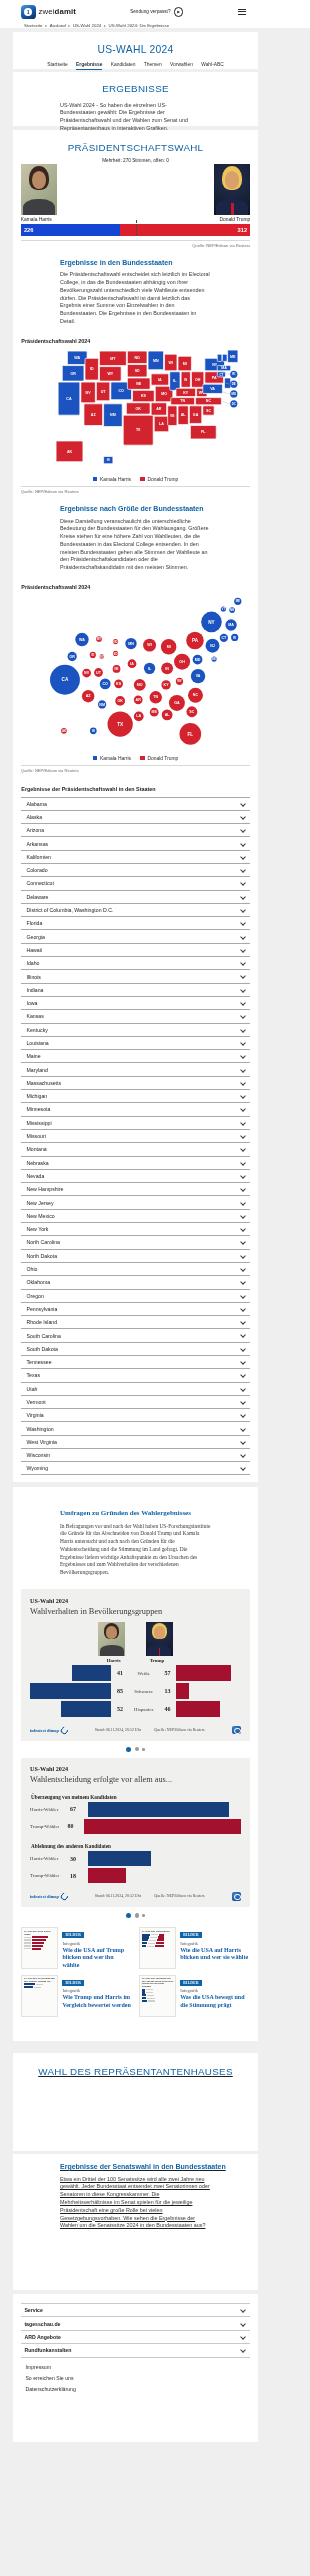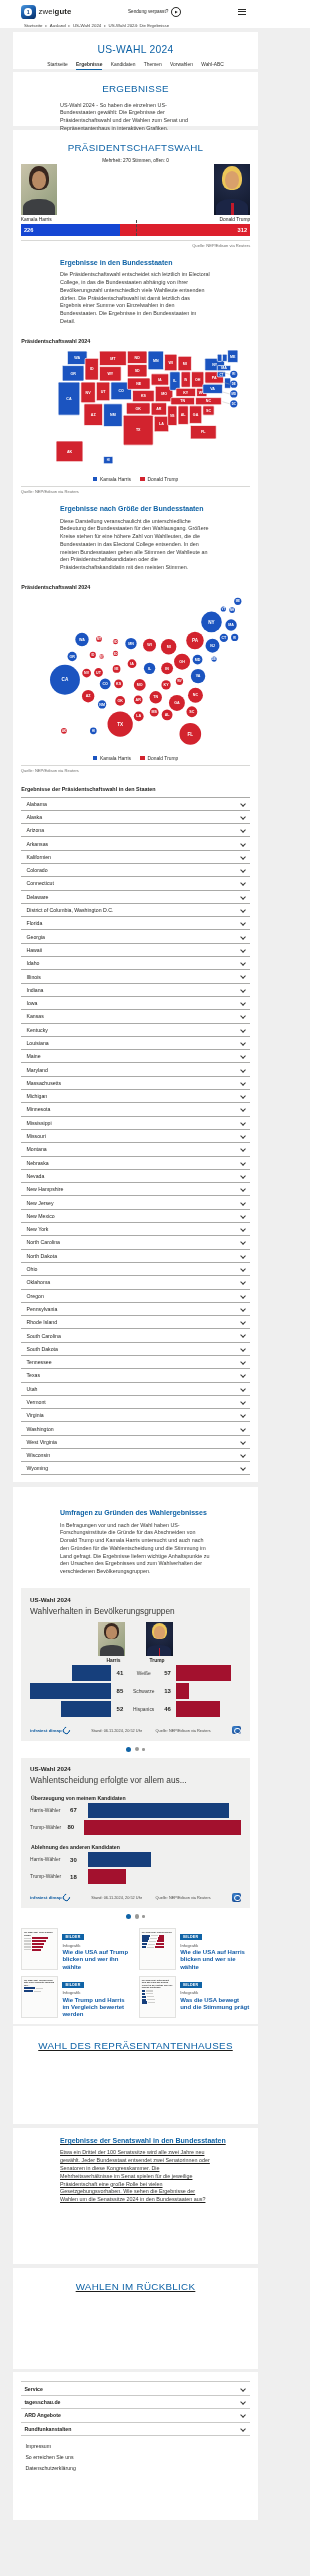--- a/index.html
+++ b/index.html
@@ -65,21 +65,21 @@
   .map-wrap{margin:6.2px 0 0 41px;}
   .legend{display:flex;justify-content:center;gap:9.3px;align-items:center;font-size:4.9px;color:#2b2b29;margin-top:4.1px;}
   .legend .sw{width:4.7px;height:4.7px;display:inline-block;margin-right:2.6px;vertical-align:-0.5px;}
   .bub-wrap{margin:4.1px 0 0 20.7px;}
   .acc-head{font-size:5.4px;font-weight:700;margin:13.4px 0 4.1px 8.3px;}
   ul.acc{list-style:none;margin:0 8.3px;padding:0;}
   ul.acc li{height:13.3px;box-sizing:border-box;border-top:0.5px solid #a9a9a7;display:flex;align-items:center;justify-content:space-between;padding:0 2.1px 0 5.2px;font-size:5.2px;color:#1d1d1b;cursor:pointer;}
   ul.acc li:last-child{border-bottom:0.5px solid #a9a9a7;}
   .chev{width:3.1px;height:3.1px;border-right:0.7px solid #3c3c3a;border-bottom:0.7px solid #3c3c3a;transform:rotate(45deg);margin-right:2.1px;flex:none;}
   
-  .polls{margin-bottom:2px;padding-top:11.4px;padding-bottom:6px;}
+  .polls{margin-bottom:12px;padding-top:11.4px;padding-bottom:24px;font-family:Liberation Serif, serif;}
   .chart-card{background:#f0f0ef;margin:0 8.3px;padding:7.2px 8.8px 6.2px 8.8px;}
   .cc-kicker{font-size:6.2px;font-weight:700;color:#1d1d1b;}
   .cc-title{font-size:8.3px;color:#3a3a38;margin-top:3.1px;font-weight:400;}
   .cc-photos{display:flex;justify-content:center;gap:20.7px;margin-top:6.2px;}
   .mini-ph{position:relative;width:27px;height:34px;overflow:hidden;}
   .cc-cols{display:flex;justify-content:center;gap:29px;font-size:4.9px;font-weight:700;margin-top:2.1px;color:#1d1d1b;}
   .demo-row{display:flex;align-items:center;height:16px;margin-top:2.1px;}
   .demo-row .lbar{width:81px;display:flex;justify-content:flex-end;}
   .demo-row .lbar i,.demo-row .rbar i{height:16px;display:block;}
   .demo-row .v1{width:17.6px;text-align:center;font-weight:700;font-size:6px;}
@@ -128,21 +128,21 @@
 <body>
 
 <div class="page">
 
   <header class="topbar">
     <div class="topbar-row">
       <div class="ts-logo">
           <span class="ring"></span>
           <span class="one">1</span>
         </div>
-      <div class="brand"><span>zwei</span><b>gute</b></div>
+      <div class="brand"><span>zwei</span><b>damit</b></div>
       <span class="missed">Sendung verpasst?</span>
       <span class="play-icon">▶</span>
       <div class="burger">
           <i></i>
           <i></i>
           <i></i>
         </div>
     </div>
     <nav class="crumbs" id="crumbs">
         <span>Startseite</span>
@@ -865,23 +865,20 @@
   <section class="card bigsec" style="height:98px;">
     <h2 class="sec">WAHL DES REPRÄSENTANTENHAUSES</h2>
   </section>
 
 
   <section class="card bigsec" style="height:136px;">
     <h3 class="sub" style="margin-top:0;padding-top:9.3px;">Ergebnisse der Senatswahl in den Bundesstaaten</h3>
     <p class="para">Etwa ein Drittel der 100 Senatssitze wird alle zwei Jahre neu gewählt. Jeder Bundesstaat entsendet zwei Senatorinnen oder Senatoren in diese Kongresskammer. Die Mehrheitsverhältnisse im Senat spielen für die jeweilige Präsidentschaft eine große Rolle bei vielen Gesetzgebungsvorhaben. Wie sehen die Ergebnisse der Wahlen um die Senatssitze 2024 in den Bundesstaaten aus?</p>
   </section>
 
-  <section class="card bigsec" style="height:101px;">
-    <h2 class="sec">WAHLEN IM RÜCKBLICK</h2>
-  </section>
 
   <footer class="card foot">
     <ul class="facc" id="facc">
         <li>
           <span>Service</span>
           <span class="chev"></span>
         </li>
         <li>
           <span>tagesschau.de</span>
           <span class="chev"></span>

